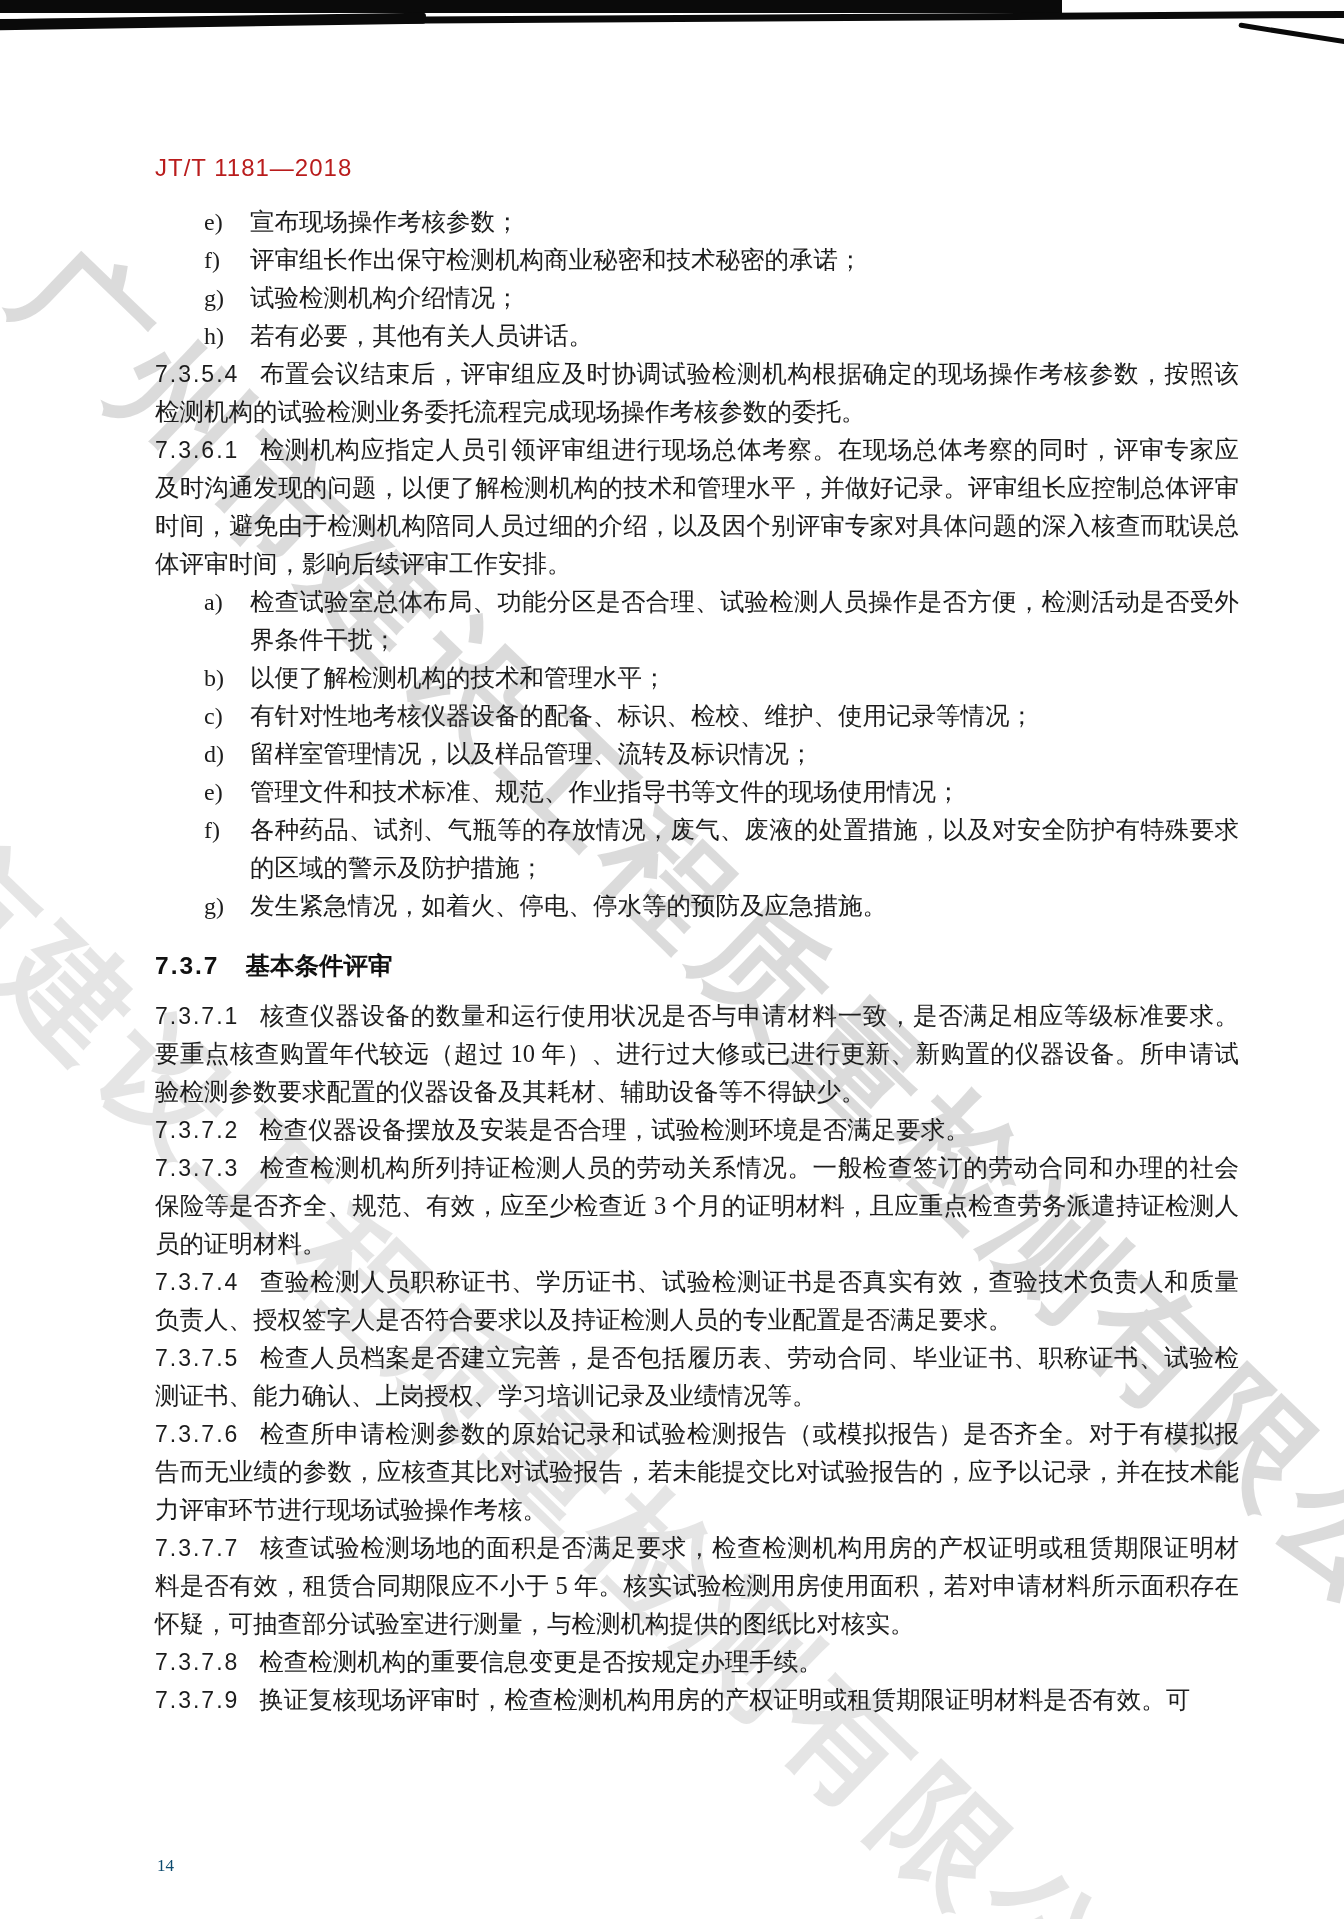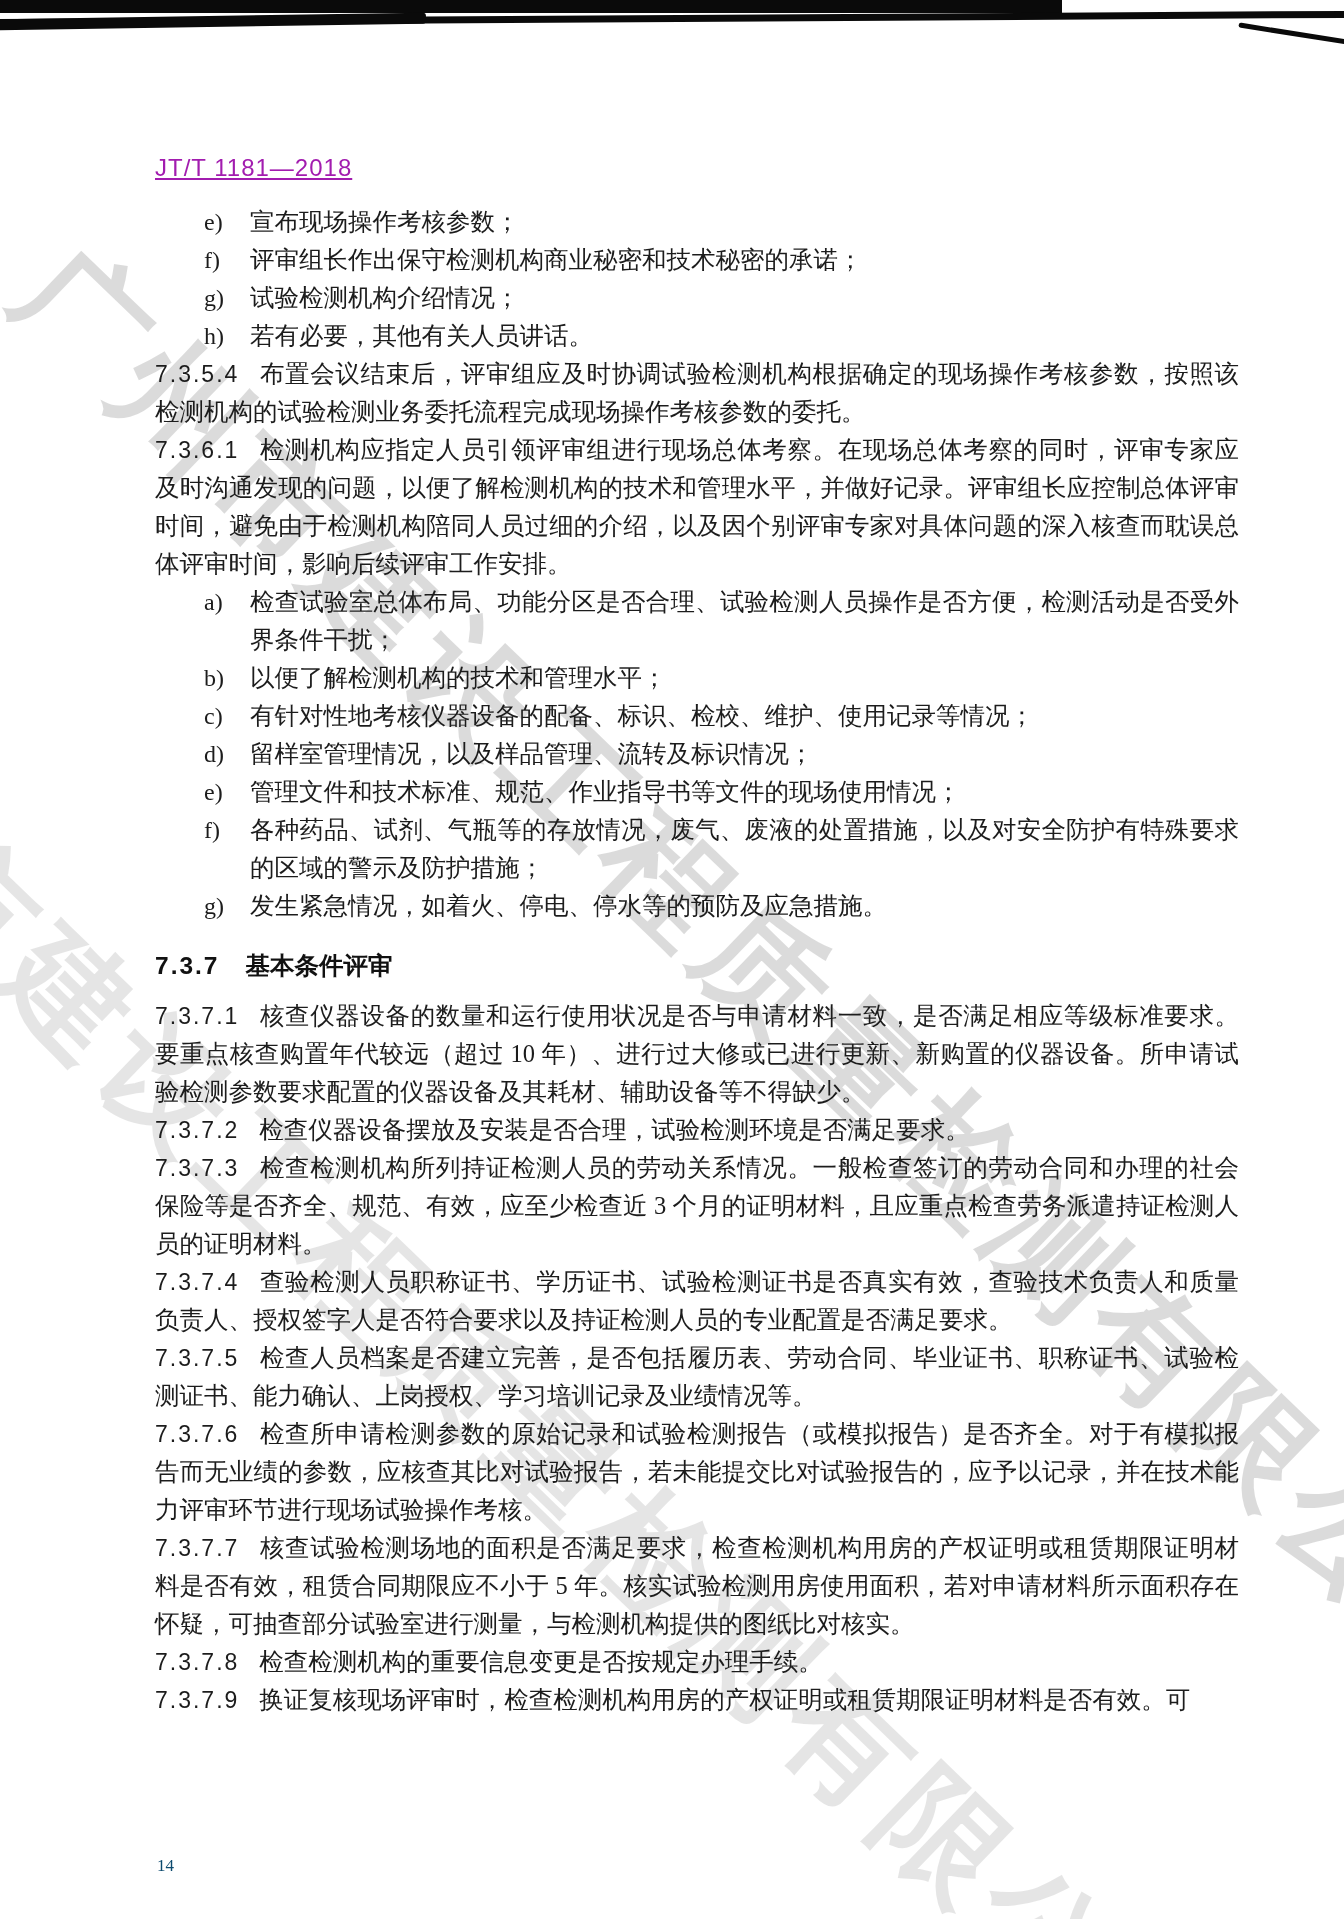--- a/index.html
+++ b/index.html
@@ -29,23 +29,22 @@
     transform-origin:0 0;
     pointer-events:none;
     z-index:1;
   }
   .watermark.line-1{left:96px;top:212px;}
   .watermark.line-2{left:-210px;top:610px;color:rgba(0,0,0,0.10);}
   
   .doc-header{
     position:absolute;top:154px;left:155px;
     font-family:"Liberation Sans","DejaVu Sans",sans-serif;
-    font-size:24px;letter-spacing:1px;color:#a21caf;
+    font-size:24px;letter-spacing:1px;color:#b91c1c;
     z-index:2;
-    text-decoration:underline;
   }
   
   .doc-body{
     position:absolute;top:203px;left:155px;width:1084px;
     font-size:24.5px;line-height:38px;
     z-index:2;
   }
   .clause{margin:0;text-align:justify;}
   .clause .clause-label{
     font-family:"Liberation Sans","DejaVu Sans",sans-serif;

